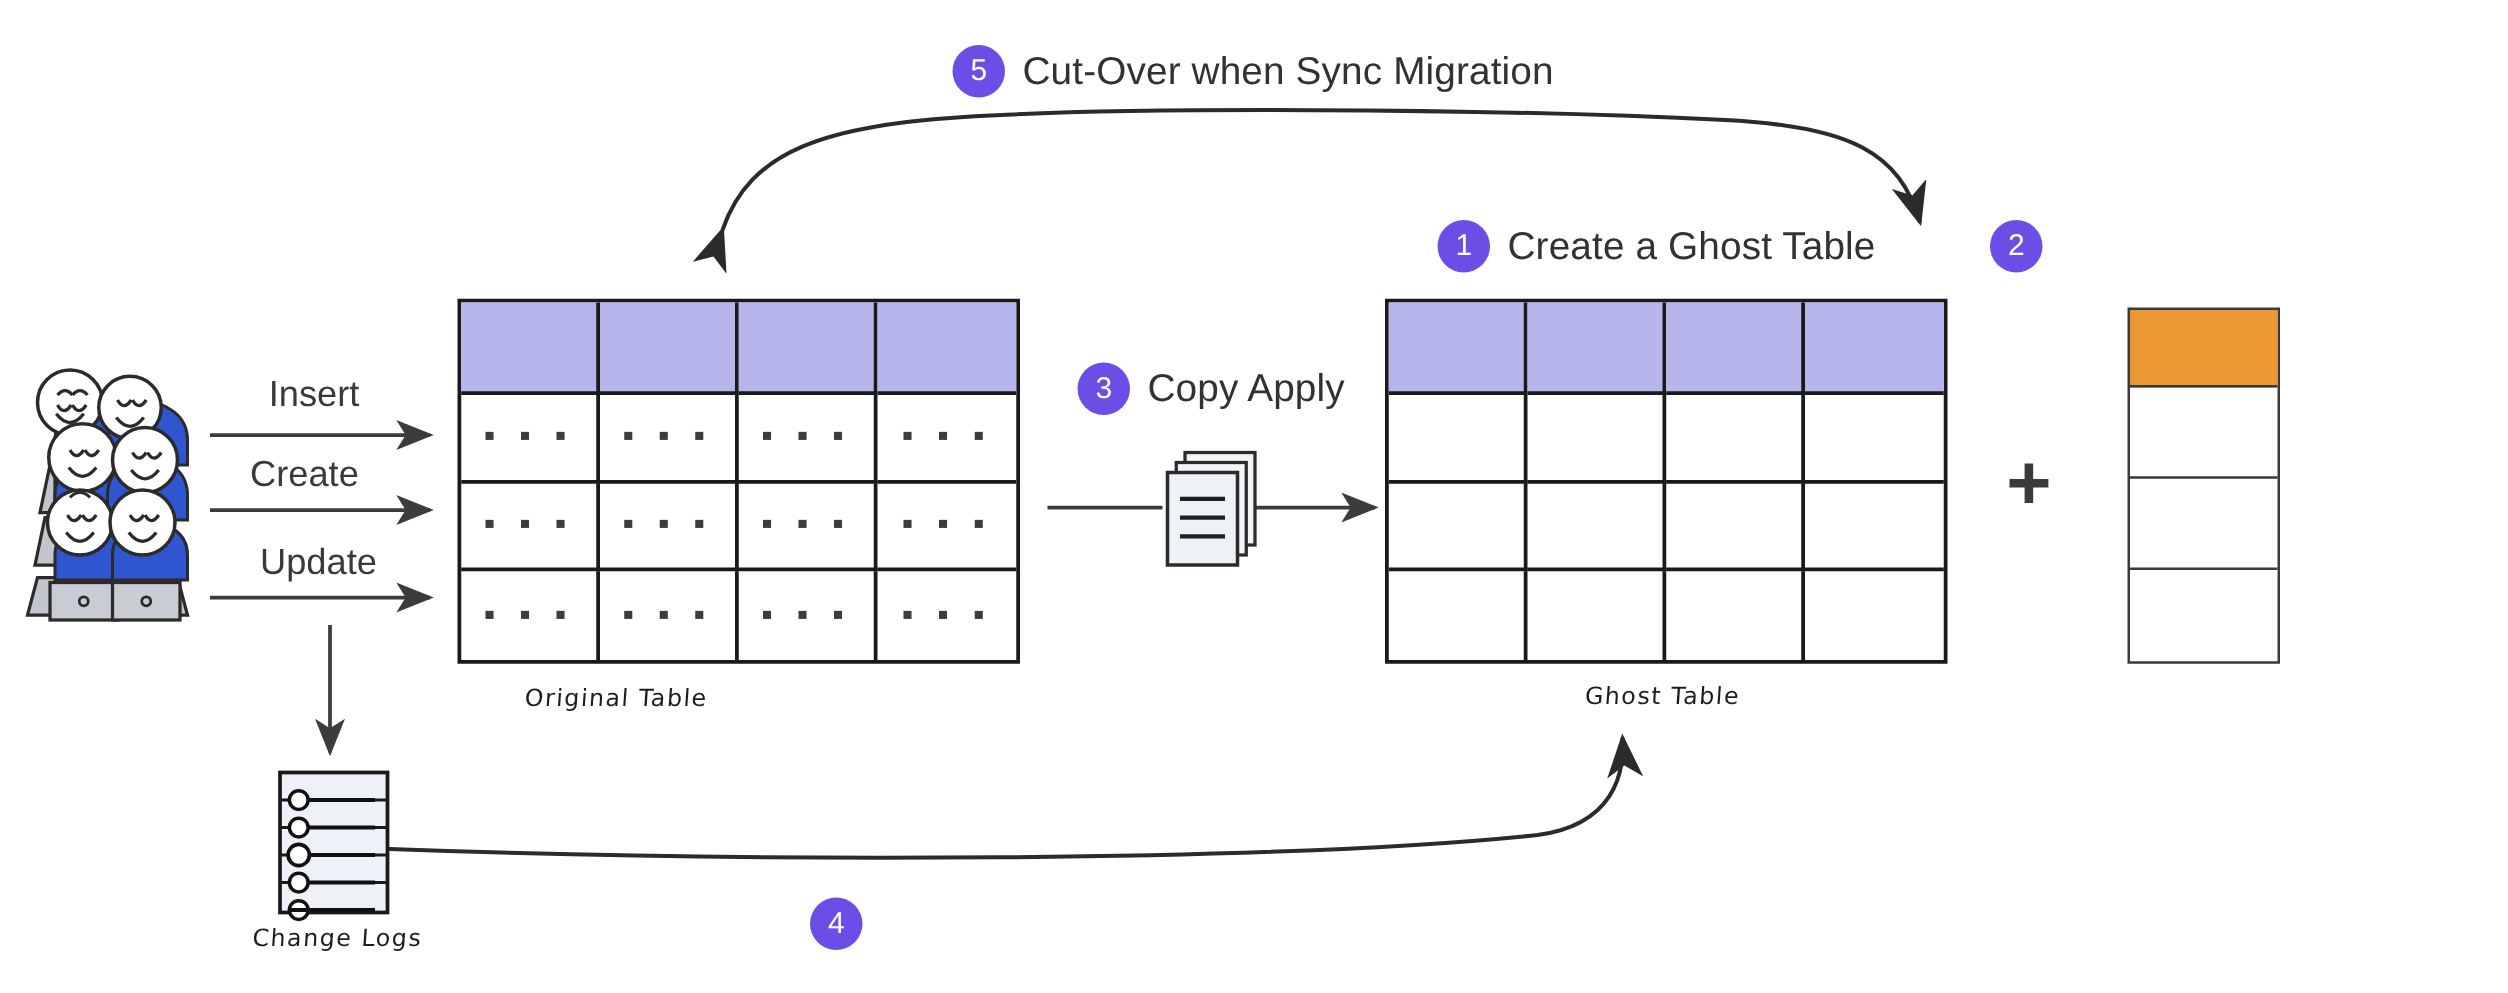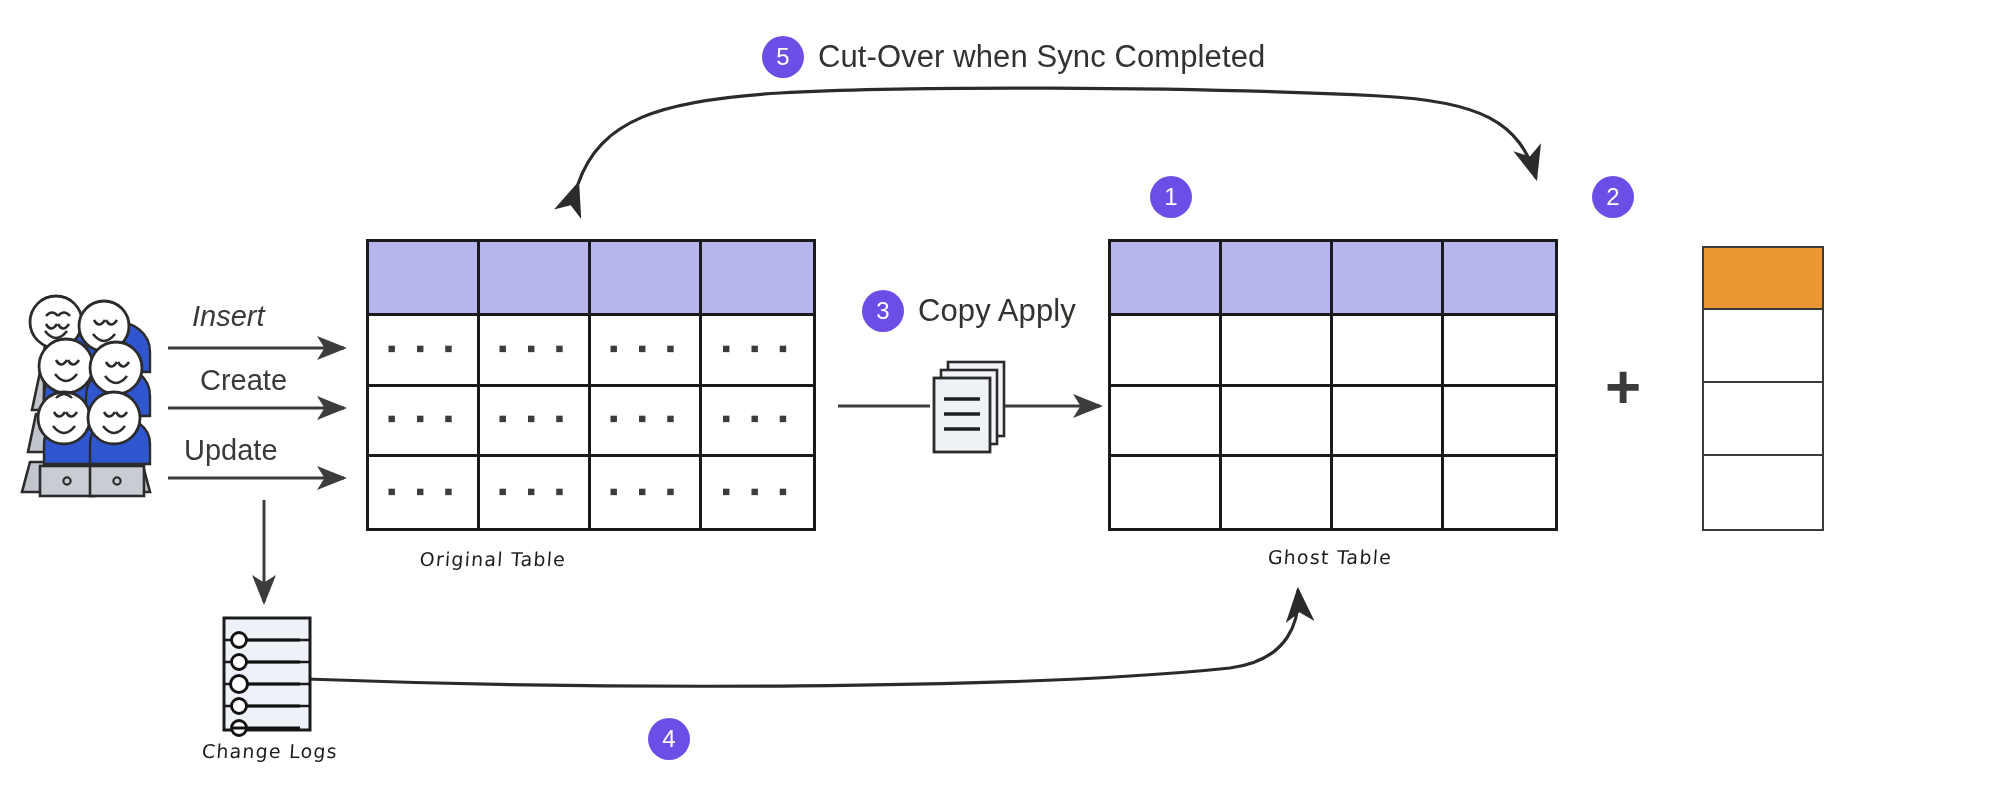--- a/index.html
+++ b/index.html
@@ -226,43 +226,44 @@
       <path d="M53,426 q11,14 22,0" fill="none" stroke="#2b2b2b" stroke-width="2.6"></path>
       <path d="M104,412 q5,9 11,0" fill="none" stroke="#2b2b2b" stroke-width="2.6"></path>
       <path d="M116,412 q5,9 11,0" fill="none" stroke="#2b2b2b" stroke-width="2.6"></path>
       <path d="M103,426 q11,14 22,0" fill="none" stroke="#2b2b2b" stroke-width="2.6"></path>
       <path d="M56,398 q8,-8 16,0" fill="none" stroke="#2b2b2b" stroke-width="2.4"></path>
     </g>
   </svg>
 
   <div class="step" style="left:762px; top:36px;">
     <div class="badge">5</div>
-    <div class="step-label">Cut-Over when Sync Completed</div>
+    <div class="step-label">Cut-Over when Sync Migration</div>
   </div>
 
   <div class="step" style="left:1150px; top:176px;">
     <div class="badge">1</div>
+    <div class="step-label">Create a Ghost Table</div>
   </div>
 
   <div class="step" style="left:1592px; top:176px;">
     <div class="badge">2</div>
   </div>
 
   <div class="step" style="left:862px; top:290px;">
     <div class="badge">3</div>
     <div class="step-label">Copy Apply</div>
   </div>
 
   <div class="step" style="left:648px; top:718px;">
     <div class="badge">4</div>
   </div>
 
-  <div class="op-label" style="left:192px; top:300px;font-style:italic;">Insert</div>
+  <div class="op-label" style="left:215px; top:300px;">Insert</div>
   <div class="op-label" style="left:200px; top:364px;">Create</div>
-  <div class="op-label" style="left:184px; top:434px;">Update</div>
+  <div class="op-label" style="left:208px; top:434px;">Update</div>
 
   <div class="tbl" id="original-table" style="left:366px; top:239px; width:450px; height:292px;
               grid-template-columns: repeat(4, 1fr);
               grid-template-rows: 74px 1fr 1fr 1fr;">
     <div class="cell hdr-purple"></div>
     <div class="cell hdr-purple"></div>
     <div class="cell hdr-purple"></div>
     <div class="cell hdr-purple lastcol"></div>
 
     <div class="cell">

